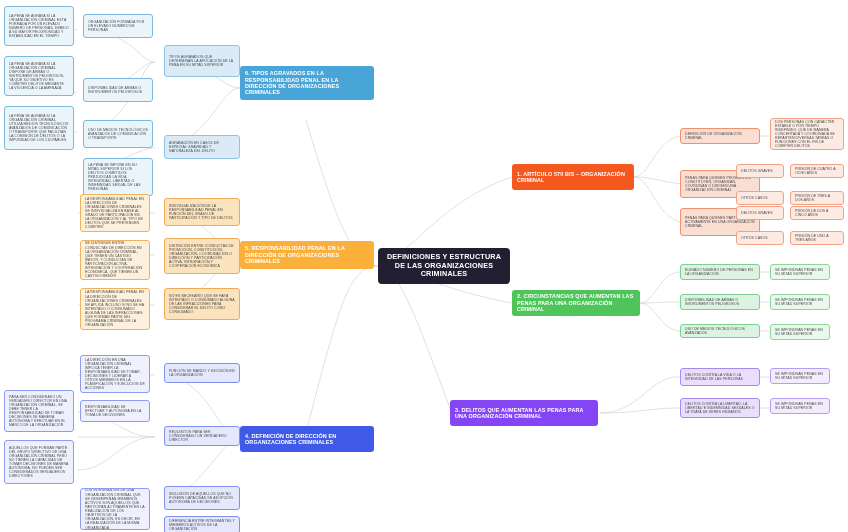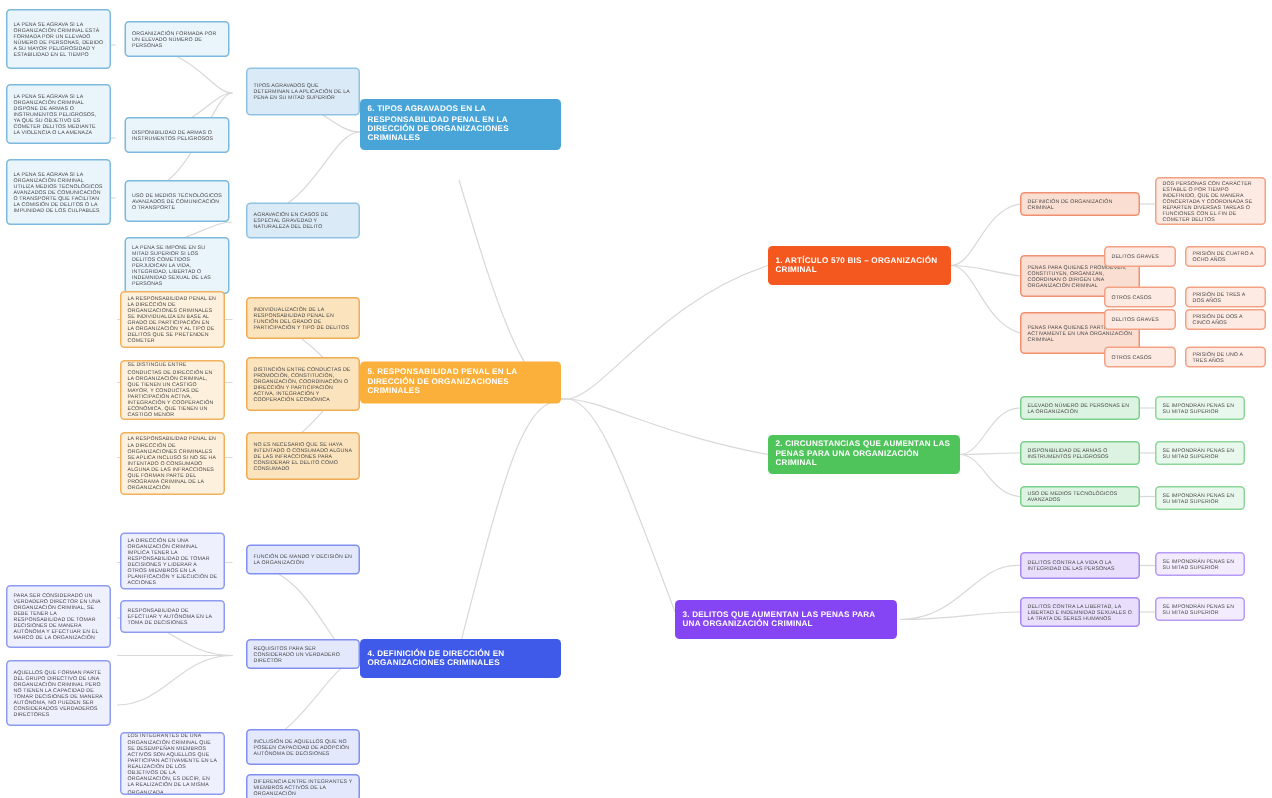--- a/index.html
+++ b/index.html
@@ -120,20 +120,21 @@
     <path d="M760,272 L770,272"></path>
     <path d="M760,302 L770,302"></path>
     <path d="M760,331 L770,331"></path>
 
     <path d="M600,413 C640,413 650,375 680,377"></path>
     <path d="M600,413 C640,413 650,408 680,408"></path>
     <path d="M760,377 L770,377"></path>
     <path d="M760,408 L770,408"></path>
   </svg>
 
+  <div class="node n-center" style="left:378px; top:248px; width:132px; height:36px;">DEFINICIONES Y ESTRUCTURA DE LAS ORGANIZACIONES CRIMINALES</div>
 
   <div class="node n-main c-lblue" style="left:240px; top:66px; width:134px; height:34px;">6. TIPOS AGRAVADOS EN LA RESPONSABILIDAD PENAL EN LA DIRECCIÓN DE ORGANIZACIONES CRIMINALES</div>
 
   <div class="node leaf t-lblue2" style="left:164px; top:45px; width:76px; height:32px;">TIPOS AGRAVADOS QUE DETERMINAN LA APLICACIÓN DE LA PENA EN SU MITAD SUPERIOR</div>
   <div class="node leaf t-lblue2" style="left:164px; top:135px; width:76px; height:24px;">AGRAVACIÓN EN CASOS DE ESPECIAL GRAVEDAD Y NATURALEZA DEL DELITO</div>
 
   <div class="node leaf t-lblue" style="left:83px; top:14px; width:70px; height:24px;">ORGANIZACIÓN FORMADA POR UN ELEVADO NÚMERO DE PERSONAS</div>
   <div class="node leaf t-lblue" style="left:83px; top:78px; width:70px; height:24px;">DISPONIBILIDAD DE ARMAS O INSTRUMENTOS PELIGROSOS</div>
   <div class="node leaf t-lblue" style="left:83px; top:120px; width:70px; height:28px;">USO DE MEDIOS TECNOLÓGICOS AVANZADOS DE COMUNICACIÓN O TRANSPORTE</div>
   <div class="node leaf t-lblue" style="left:83px; top:158px; width:70px; height:38px;">LA PENA SE IMPONE EN SU MITAD SUPERIOR SI LOS DELITOS COMETIDOS PERJUDICAN LA VIDA, INTEGRIDAD, LIBERTAD O INDEMNIDAD SEXUAL DE LAS PERSONAS</div>

